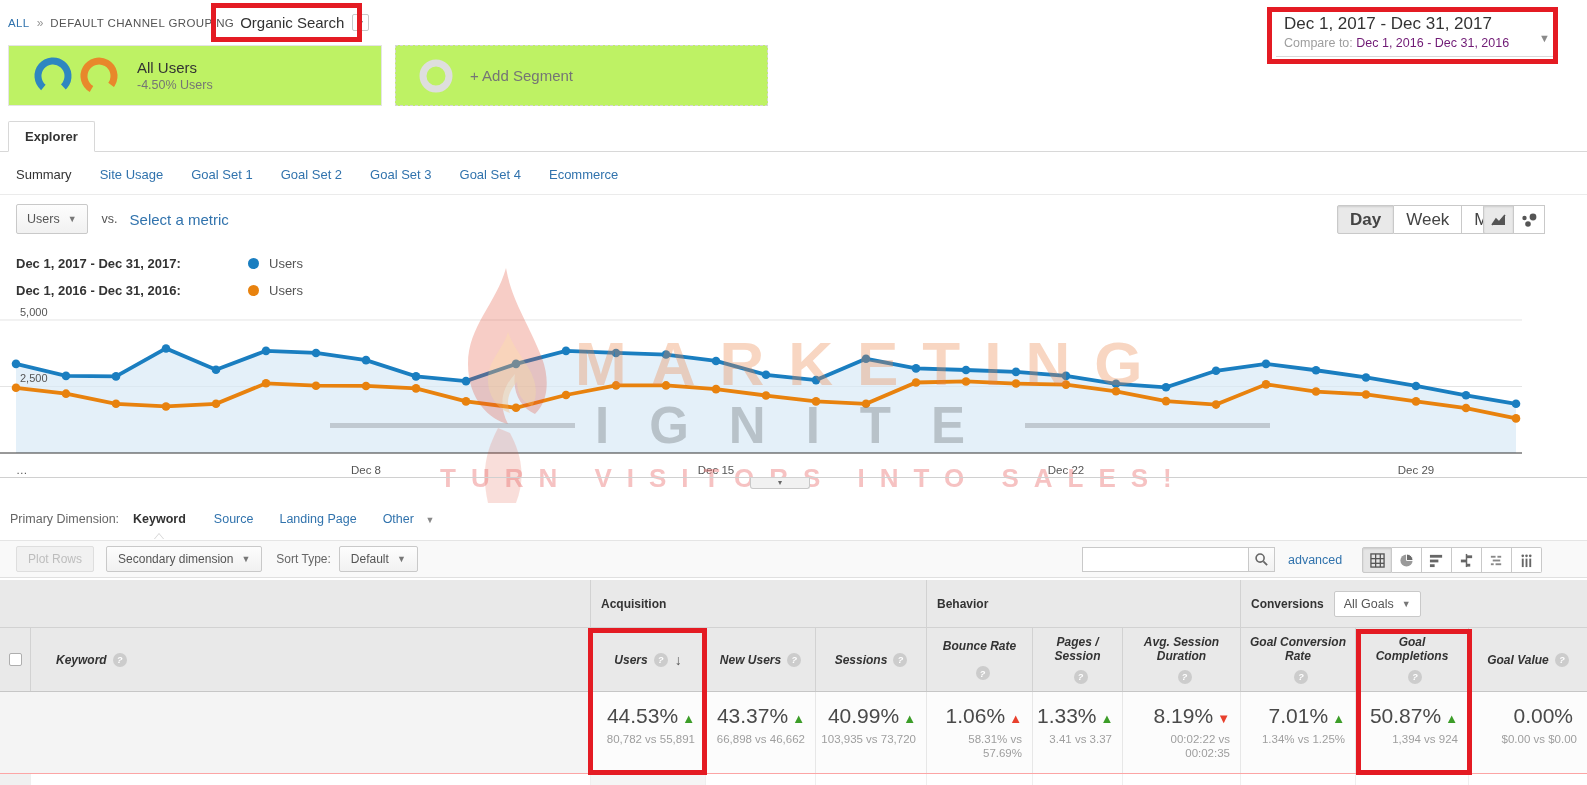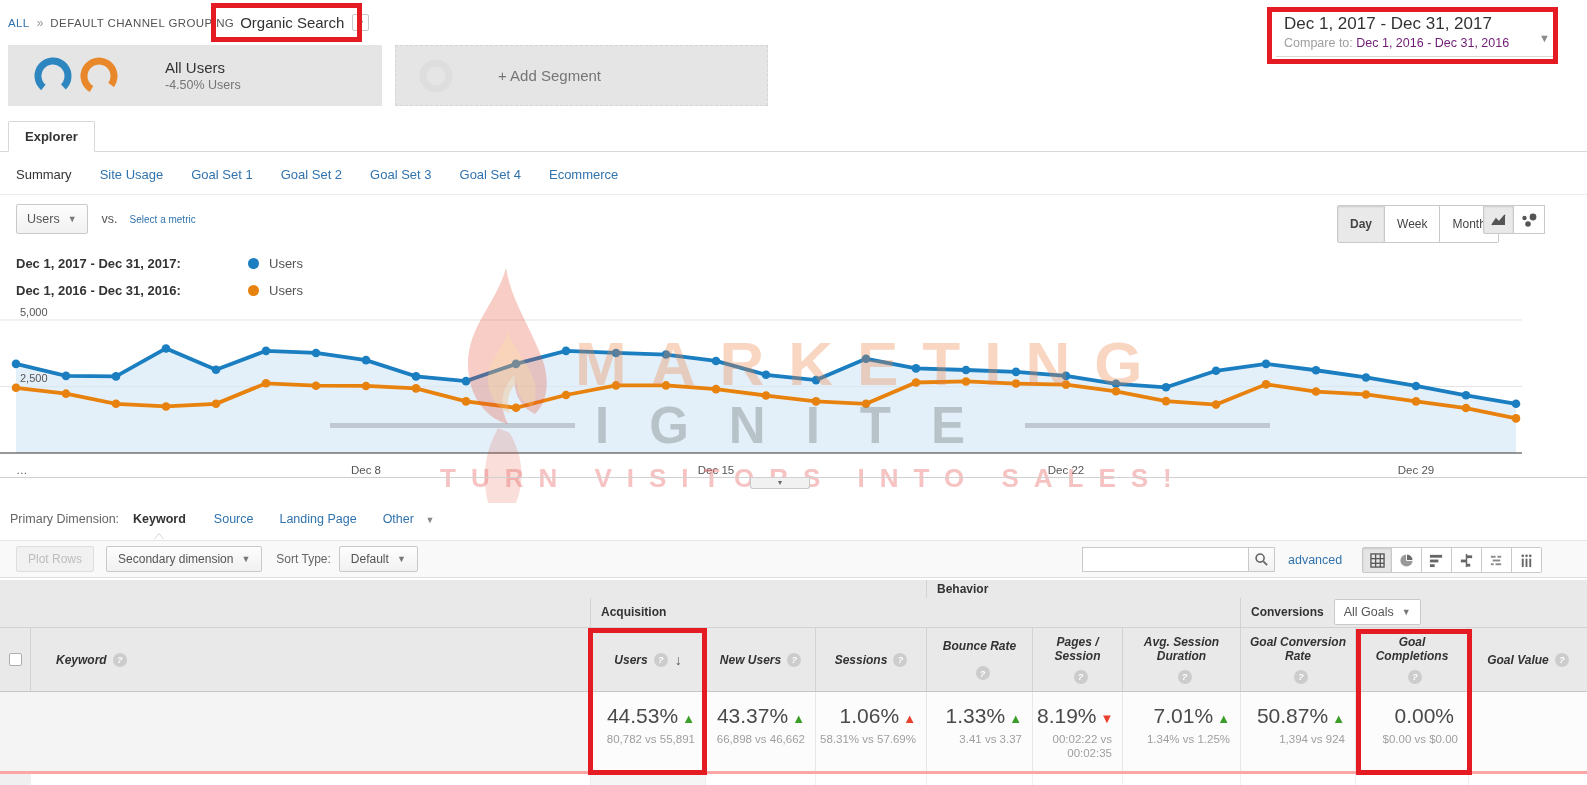--- a/index.html
+++ b/index.html
@@ -21,21 +21,21 @@
   
   .date-widget { position:absolute; top:12px; right:33px; width:278px; cursor:pointer;
                  padding:2px 26px 6px 8px; border-bottom:1px solid #d9d9d9; background:#fff; }
   .date-main { font-size:17px; color:#333; }
   .date-compare { font-size:12.5px; margin-top:2px; white-space:nowrap; }
   .date-compare .pfx { color:#9e9e9e; }
   .date-compare .cmp { color:#701a75; }
   .date-caret { position:absolute; right:4px; top:20px; color:#8a8a8a; font-size:11px; }
 
   
-  .seg-card { position:absolute; top:45px; height:61px; background:#e5e5e5; display:flex; align-items:center;gap:28px; }
+  .seg-card { position:absolute; top:45px; height:61px; background:#bef264; display:flex; align-items:center; }
   .seg-current { left:8px; width:374px; border:1px solid #e4e4e4; padding-left:22px; cursor:pointer; }
   .seg-add { left:395px; width:373px; border:1px dashed #d5d5d5; padding-left:20px; cursor:pointer; color:#757575; }
   .donuts { display:flex; align-items:center; margin-right:16px; }
   .seg-txt .nm { font-size:15px; color:#333; }
   .seg-txt .delta { font-size:12.5px; color:#757575; margin-top:2px; }
   .add-label { font-size:15px; color:#757575; margin-left:14px; }
 
   
   .tab-line { position:absolute; top:151px; left:0; width:100%; border-top:1px solid #d8d8d8; }
   .explorer-tab { position:absolute; top:121px; left:8px; height:31px; padding:0 16px; background:#fff;
@@ -46,24 +46,24 @@
   .subtabs .st.active { color:#333; cursor:default; }
   .subtab-divider { position:absolute; top:194px; left:0; width:100%; border-top:1px solid #ebebeb; }
 
   
   .controls { position:absolute; top:204px; left:16px; display:flex; align-items:center; }
   .btn { border:1px solid #c9c9c9; background:linear-gradient(#fdfdfd,#f1f1f1); border-radius:2px;
          font-size:12.5px; color:#555; display:inline-flex; align-items:center; cursor:pointer; }
   .metric-btn { height:30px; padding:0 10px; }
   .caret { font-size:9px; color:#777; margin-left:8px; }
   .vs-label { font-size:12.5px; color:#555; margin:0 12px 0 14px; }
-  .sel-metric { font-size:10px; color:#3173ad; cursor:pointer; }
+  .sel-metric { font-size:15px; color:#3173ad; cursor:pointer; }
   .gran-group { position:absolute; top:205px; left:1337px; display:flex; }
-  .gran-btn { height:38px; padding:0 12px; border:1px solid #c9c9c9; border-left:none; background:#fff;
-              font-size:12px; color:#444; display:flex; align-items:center; cursor:pointer; }
+  .gran-btn { height:29px; padding:0 12px; border:1px solid #c9c9c9; border-left:none; background:#fff;
+              font-size:17px; color:#444; display:flex; align-items:center; cursor:pointer; }
   .gran-btn:first-child { border-left:1px solid #c9c9c9; border-radius:2px 0 0 2px; }
   .gran-btn:last-child { border-radius:0 2px 2px 0; }
   .gran-btn.active { background:#e9e9e9; font-weight:bold; box-shadow:inset 0 1px 2px rgba(0,0,0,.12); }
   .charttype-group { position:absolute; top:205px; left:1483px; display:flex; }
   .ct-btn { width:31px; height:29px; border:1px solid #c9c9c9; border-left:none; background:#fff;
             display:flex; align-items:center; justify-content:center; cursor:pointer; }
   .ct-btn:first-child { border-left:1px solid #c9c9c9; border-radius:2px 0 0 2px; }
   .ct-btn.active { background:#e9e9e9; box-shadow:inset 0 1px 2px rgba(0,0,0,.12); }
 
   
@@ -129,21 +129,21 @@
   .goals-dd { height:26px; padding:0 9px; margin-left:10px; background:#fff; font-weight:normal; }
   .chead { height:64px; background:#e9e9e9; border-bottom:1px solid #c6c6c6; }
   .chead .hcell { border-left:1px solid #d2d2d2; display:flex; align-items:center; justify-content:center;
                   text-align:center; font-size:12px; font-weight:bold; color:#333; padding:4px 6px; flex-wrap:wrap;font-style:italic; }
   .chead .dimcell { justify-content:flex-start; padding-left:25px; }
   .chead .cbcell { border-left:none; justify-content:center; }
   .checkbox { width:13px; height:13px; border:1px solid #aeaeae; background:#fff; border-radius:2px; cursor:pointer; }
   .qicon { width:14px; height:14px; border-radius:50%; background:#cccccc; color:#fff; font-size:9.5px; font-weight:bold;
            display:inline-flex; align-items:center; justify-content:center; margin-left:6px; cursor:pointer; }
   .sort-arrow { font-size:14px; color:#555; margin-left:7px; font-weight:bold; }
-  .totals { height:82px; background:#fcfcfc; border-bottom:3px solid #fca5a5; }
+  .totals { height:82px; background:#fcfcfc; border-bottom:1px solid #fca5a5; }
   .totals .tcell { border-left:1px solid #e7e7e7; text-align:right; padding:12px 10px 0 4px; }
   .totals .dim-blank { background:#f4f4f4; border-left:none; }
   .totals .cb-blank { background:#f4f4f4; border-left:none; }
   .pct-line { font-size:21px; color:#4a4a4a; white-space:nowrap; }
   .arrow { font-size:13px; margin-left:4px; }
   .detail { font-size:11.5px; color:#9e9e9e; margin-top:4px; line-height:14px; }
   .partial-row { height:11px; background:#fff; }
   .partial-row .pcell { border-left:1px solid #efefef; }
   .partial-row .shade { background:#f5f5f5; }
 
@@ -430,22 +430,22 @@
           </svg>
       </span>
     </span>
   </div>
 
   <div class="gatable">
 
     <div class="trow ghead">
       <div class="gcell nb"></div>
       <div class="gcell nb"></div>
+      <div class="gcell" style="grid-column:3 / span 3">Acquisition</div>
       <div class="gcell" style="grid-column:6 / span 3">Behavior</div>
-      <div class="gcell" style="grid-column:3 / span 3">Acquisition</div>
       <div class="gcell" style="grid-column:9 / span 3">
         <span>Conversions</span>
         <span class="btn goals-dd">
           <span>All Goals</span>
           <span class="caret">▼</span>
         </span>
       </div>
     </div>
 
     <div class="trow chead">
@@ -500,20 +500,24 @@
       <div class="tcell dim-blank"></div>
       <div class="tcell">
         <div class="pct-line"><span>44.53%</span><span class="arrow" style="color: rgb(60, 157, 40);">▲</span></div>
         <div class="detail">80,782 vs 55,891</div>
       </div>
       <div class="tcell">
         <div class="pct-line"><span>43.37%</span><span class="arrow" style="color: rgb(60, 157, 40);">▲</span></div>
         <div class="detail">66,898 vs 46,662</div>
       </div>
       <div class="tcell">
+        <div class="pct-line"><span>40.99%</span><span class="arrow" style="color: rgb(60, 157, 40);">▲</span></div>
+        <div class="detail">103,935 vs 73,720</div>
+      </div>
+      <div class="tcell">
         <div class="pct-line"><span>1.06%</span><span class="arrow" style="color: rgb(232, 64, 45);">▲</span></div>
         <div class="detail">58.31% vs 57.69%</div>
       </div>
       <div class="tcell">
         <div class="pct-line"><span>1.33%</span><span class="arrow" style="color: rgb(60, 157, 40);">▲</span></div>
         <div class="detail">3.41 vs 3.37</div>
       </div>
       <div class="tcell">
         <div class="pct-line"><span>8.19%</span><span class="arrow" style="color: rgb(232, 64, 45);">▼</span></div>
         <div class="detail">00:02:22 vs 00:02:35</div>

